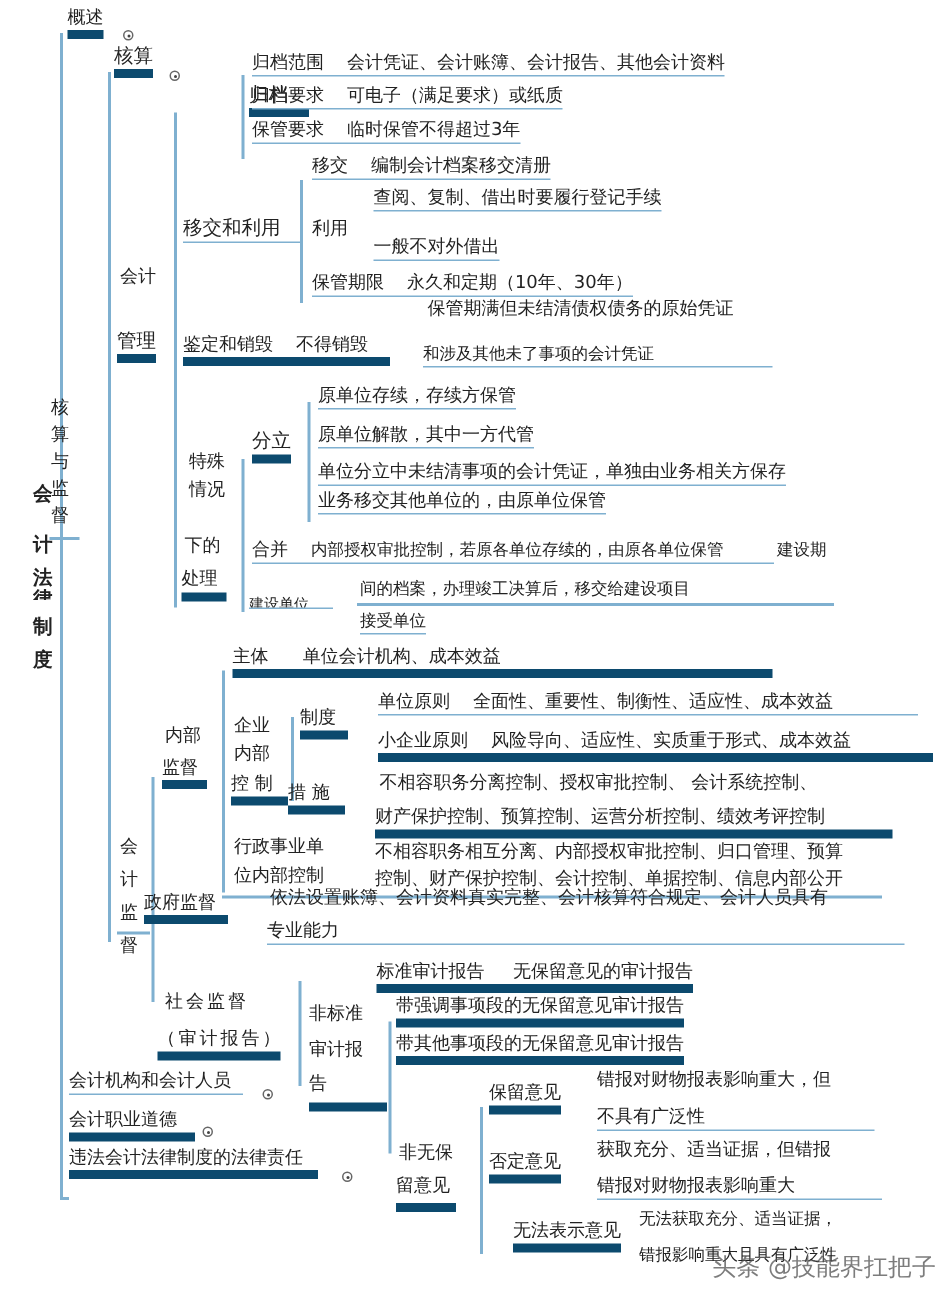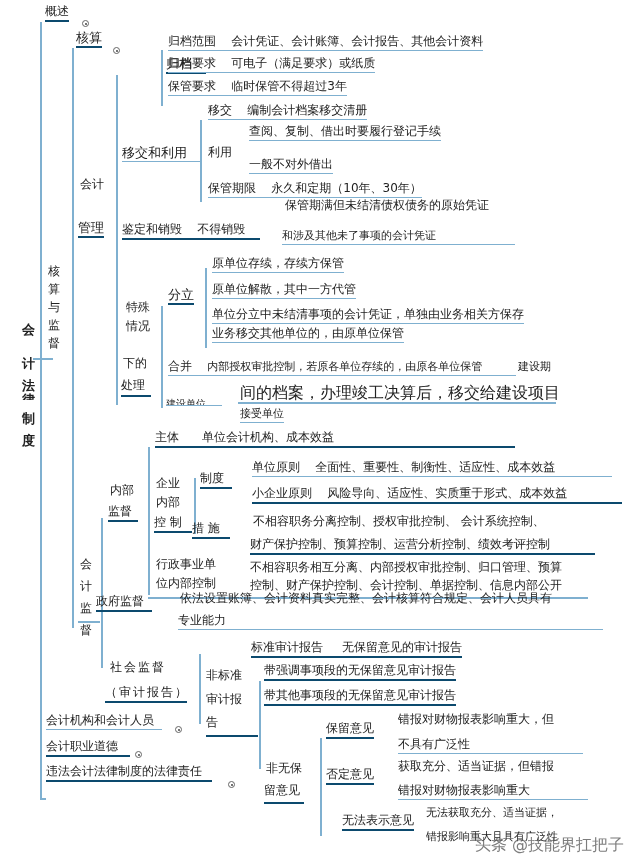--- a/index.html
+++ b/index.html
@@ -1,19 +1,19 @@
 <!DOCTYPE html>
 <html><head>
 <meta charset="utf-8">
 <style>
   html,body{margin:0;padding:0;background:#fff;}
   body{width:634px;height:864px;position:relative;overflow:hidden;
        font-family:"DejaVu Sans","Liberation Sans",sans-serif;color:#222;}
   .n{position:absolute;font-size:12px;line-height:15px;white-space:nowrap;}
-  .u{border-bottom:2px solid #0c4a6e;padding-bottom:1px;}
+  .u{border-bottom:6px solid #0c4a6e;padding-bottom:1px;}
   .u1{border-bottom:1px solid #7fb0d0;padding-bottom:1px;}
   .v{position:absolute;width:2px;background:#7fb0d0;}
   .h{position:absolute;height:2px;background:#7fb0d0;}
   .dot{position:absolute;width:7px;height:7px;border:1px solid #666;border-radius:50%;
        box-sizing:border-box;background:#fff;}
   .dot::after{content:"";position:absolute;left:1.5px;top:1.5px;width:2px;height:2px;background:#444;border-radius:50%;}
   .bold{font-weight:bold;}
   .wm{position:absolute;right:10px;bottom:8px;font-size:16px;color:rgba(80,80,80,.75);}
 </style>
 </head>
@@ -28,21 +28,21 @@
   <div class="n bold" style="left:22px;top:433px;font-size:13px;">度</div>
 </div>
 
 <div class="v" style="left:40px;top:22px;height:178px;"></div>
 <div class="v" style="left:40px;top:200px;height:600px;"></div>
 <div class="h" style="left:40px;top:798px;width:6px;"></div>
 
 <div class="n u" style="left:45px;top:4px;">概述</div>
 <div class="dot" style="left:82px;top:20px;"></div>
 
-<div class="n" style="left:48px;top:262px;line-height:18px;width:14px;white-space:normal;">
+<div class="n" style="left:34px;top:262px;line-height:18px;width:14px;white-space:normal;">
   <span>核算与监督</span>
 </div>
 <div class="h" style="left:33px;top:358px;width:20px;"></div>
 <div class="v" style="left:72px;top:48px;height:580px;"></div>
 
 <div class="n u" style="left:76px;top:30px;font-size:13px;">核算</div>
 <div class="dot" style="left:113px;top:47px;"></div>
 <div class="v" style="left:116px;top:75px;height:330px;"></div>
 
 <div class="n" style="left:80px;top:177px;">会计</div>
@@ -95,21 +95,21 @@
 <div class="n u1" style="left:212px;top:256px;text-align:right;">原单位存续，存续方保管</div>
 <div class="n u1" style="left:212px;top:282px;">原单位解散，其中一方代管</div>
 <div class="n u1" style="left:212px;top:307px;">单位分立中未结清事项的会计凭证，单独由业务相关方保存</div>
 <div class="n u1" style="left:212px;top:326px;">业务移交其他单位的，由原单位保管</div>
 
 <div class="n u1" style="left:168px;top:359px;width:348px;">
   <span>合并</span>&nbsp;&nbsp;&nbsp;
   <span style="font-size:11px;">内部授权审批控制，若原各单位存续的，由原各单位保管</span>
 </div>
 <div class="n" style="left:518px;top:359px;font-size:11px;">建设期</div>
-<div class="n" style="left:240px;top:385px;font-size:16px;text-align:center;">间的档案，办理竣工决算后，移交给建设项目</div>
+<div class="n" style="left:240px;top:385px;font-size:11px;text-align:center;">间的档案，办理竣工决算后，移交给建设项目</div>
 <div class="h" style="left:238px;top:402px;width:318px;"></div>
 <div class="n u1" style="left:166px;top:396px;font-size:10px;height:8px;overflow:hidden;width:56px;">建设单位</div>
 <div class="n u1" style="left:240px;top:406px;font-size:11px;">接受单位</div>
 
 <div class="n" style="left:80px;top:553px;line-height:22px;width:14px;white-space:normal;">
   <span>会</span>
   <span>计</span>
   <span>监</span>
   <span>督</span>
 </div>

